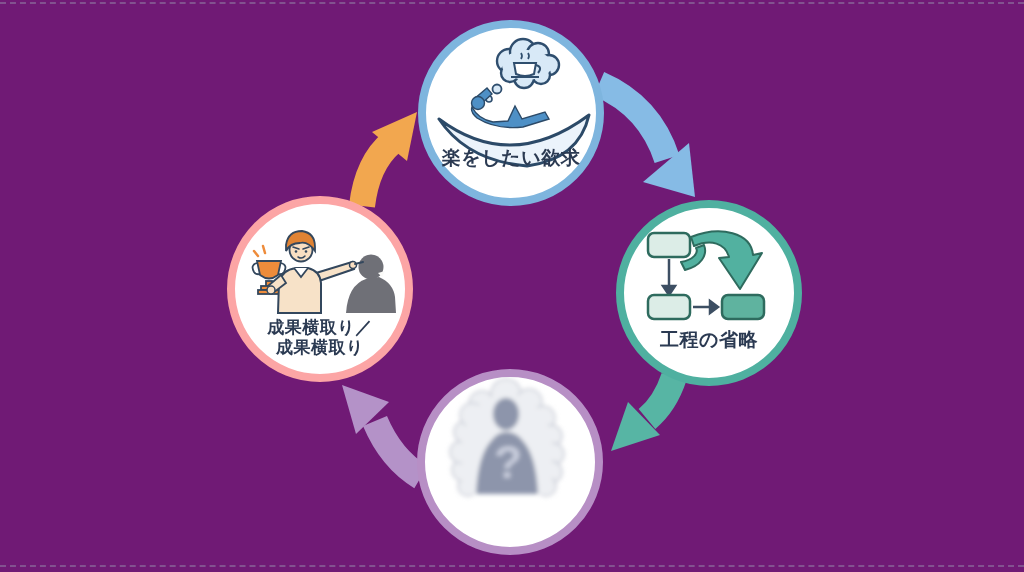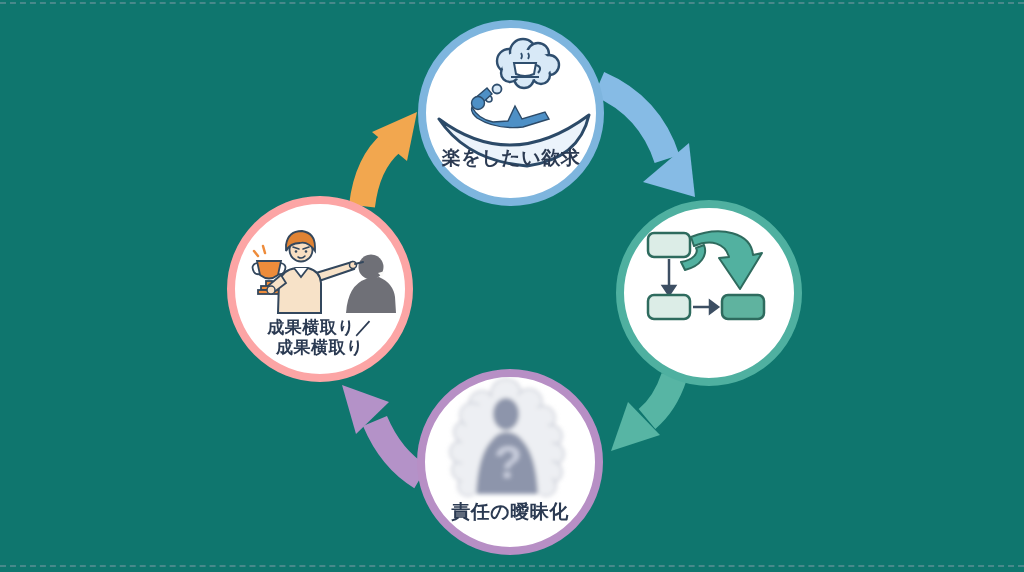--- a/index.html
+++ b/index.html
@@ -3,21 +3,21 @@
 <meta charset="utf-8">
 <style>
   html,body{margin:0;padding:0;}
   body{
     font-family:"Liberation Sans",sans-serif;
     background:#e8e8e8;
   }
   .stage{
     position:relative;
     width:1024px;height:572px;
-    background:#0f766e;
+    background:#701a75;
     overflow:hidden;
   }
   .edge-artifact{
     position:absolute;left:0;width:1024px;height:0;
     border-top:2px dashed rgba(158,168,182,0.40);
   }
   .edge-artifact.top{top:2px;}
   .edge-artifact.bottom{top:565px;}
   .arrows-svg{position:absolute;left:0;top:0;}
   .node{
@@ -119,20 +119,21 @@
 
       <rect x="39" y="40" width="42" height="24" rx="6" fill="#DCEDE7" stroke="#2E6B5E" stroke-width="2.5"></rect>
       <rect x="39" y="102" width="42" height="24" rx="6" fill="#DCEDE7" stroke="#2E6B5E" stroke-width="2.5"></rect>
       <rect x="113" y="102" width="42" height="24" rx="6" fill="#5FB39F" stroke="#2E6B5E" stroke-width="2.5"></rect>
 
       <g fill="#52B1A0" stroke="#2E6B5E" stroke-width="2" stroke-linejoin="round">
         <path d="M 95,52 C 99,62 92,73 76,77 L 72,69 C 84,67 90,60 87,55 Z"></path>
         <path d="M 82,44 C 112,32 142,40 144,62 L 153,60 L 131,96 L 110,65 L 120,64 C 116,50 102,46 85,53 Z"></path>
       </g>
     </svg>
+    <div class="node-label">工程の省略</div>
   </div>
 
   <div class="node node-bottom">
     <svg class="icon" width="170" height="170" viewBox="15 15 170 170">
       <defs>
         <filter id="softblur" x="-20%" y="-20%" width="140%" height="140%">
           <feGaussianBlur stdDeviation="2.3"></feGaussianBlur>
         </filter>
       </defs>
       <g filter="url(#softblur)">
@@ -155,21 +156,20 @@
         <ellipse cx="97" cy="82" rx="44" ry="50" fill="#EDEFF3"></ellipse>
         <rect x="52" y="78" width="90" height="54" fill="#EDEFF3"></rect>
 
         <g fill="#8D95AB">
           <ellipse cx="96" cy="52" rx="13" ry="16"></ellipse>
           <path d="M 66,132 Q 68,92 82,78 Q 88,70 96,70 Q 106,70 112,78 Q 126,92 128,132 Z"></path>
         </g>
         <text x="98" y="116" font-size="46" font-weight="bold" fill="#C6CBDA" text-anchor="middle" font-family="Liberation Sans, sans-serif">?</text>
       </g>
     </svg>
-    <div class="node-label">責任の曖昧化</div>
   </div>
 
   <div class="node node-left">
     <svg class="icon" width="170" height="170" viewBox="15 15 170 170">
 
       <g fill="#6F7077">
         <circle cx="151" cy="78" r="12.5"></circle>
         <path d="M 126,124 Q 128,96 146,90 L 159,88 Q 173,94 175,108 L 176,124 Z"></path>
       </g>
       <polygon points="158,84 165,82 162,88" fill="#FBFBF9"></polygon>

